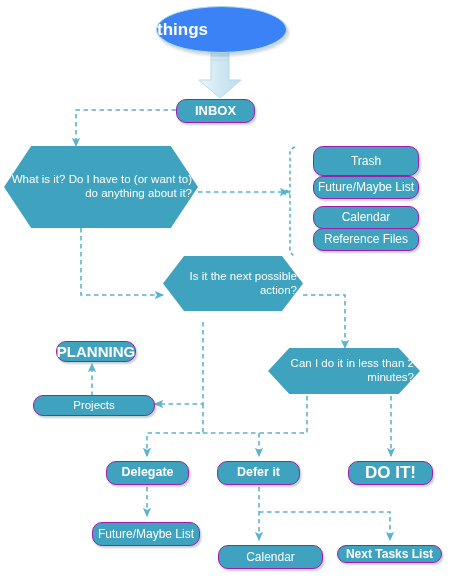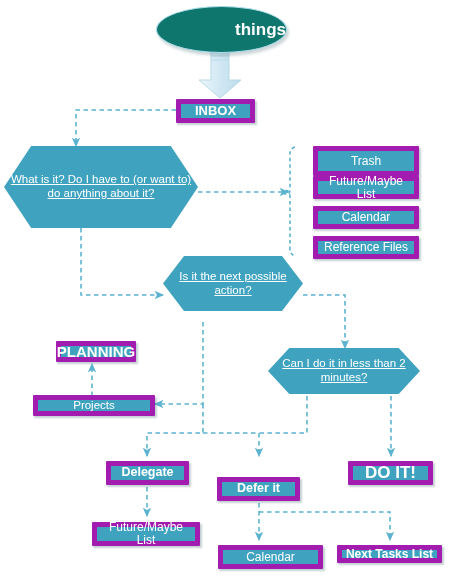--- a/index.html
+++ b/index.html
@@ -11,56 +11,55 @@
     position:relative;
   }
   #stage{position:absolute;left:0;top:0;width:450px;height:579px;}
   svg.layer{position:absolute;left:0;top:0;width:450px;height:579px;pointer-events:none;}
 
   
   .node{
     position:absolute;
     box-sizing:border-box;
     background:#3fa3c0;
-    border:5px solid #a21caf;
+    border:1px solid #a21caf;
     color:#ffffff;
     display:flex;align-items:center;justify-content:center;
     text-align:center;
     line-height:1.05;
     box-shadow:1.5px 2px 2px rgba(90,120,130,.35);
-    border-radius:1px;
+    border-radius:10px;
     z-index:3;
   }
   .node span{display:block;padding:0 3px;}
   .b-bold{font-weight:bold;}
 
   
   .ellipse{
     position:absolute;
-    background:#0f766e;
+    background:#3b82f6;
     border:1px solid #a9dcec;
     border-radius:50%;
     color:#ffffff;
-    display:flex;align-items:center;justify-content:flex-end;
+    display:flex;align-items:center;justify-content:flex-start;
     font-weight:bold;
     box-shadow:2px 3px 3px rgba(90,120,130,.30);
     z-index:3;
   }
 
   
   .hex{
     position:absolute;
     background:#3fa3c0;
     color:#fff;
     display:flex;align-items:center;justify-content:center;
-    text-align:center;
+    text-align:right;
     line-height:1.18;
     z-index:3;
     filter:drop-shadow(2px 2.5px 1.5px rgba(90,120,130,.38));
-    text-decoration:underline;
   }
   .hex span{display:block;padding:0 6px;position:relative;z-index:2;}
 
   
   .fatarrow{
     position:absolute;
     z-index:2;
   }
 </style>
 </head>
@@ -132,21 +131,21 @@
 
   <div class="node" style="left:313px;top:146px;width:106px;height:30px;font-size:12px;">
     <span>Trash</span>
   </div>
   <div class="node" style="left:313px;top:176px;width:106px;height:23px;font-size:12px;">
     <span>Future/Maybe List</span>
   </div>
   <div class="node" style="left:313px;top:206px;width:106px;height:23px;font-size:12px;">
     <span>Calendar</span>
   </div>
-  <div class="node" style="left:313px;top:236px;width:106px;height:23px;font-size:12px;">
+  <div class="node" style="left:313px;top:228px;width:106px;height:23px;font-size:12px;">
     <span>Reference Files</span>
   </div>
 
   <div class="hex" style="left:163px;top:256px;width:140px;height:55px;font-size:11.5px;
               clip-path:polygon(15% 0%, 85% 0%, 100% 50%, 85% 100%, 15% 100%, 0% 50%);">
     <span>Is it the next possible action?</span>
   </div>
 
   <div class="hex" style="left:268px;top:348px;width:152px;height:46px;font-size:11.5px;
               clip-path:polygon(14% 0%, 86% 0%, 100% 50%, 86% 100%, 14% 100%, 0% 50%);">
@@ -156,21 +155,21 @@
   <div class="node b-bold" style="left:56px;top:341px;width:80px;height:21px;font-size:15px;">
     <span>PLANNING</span>
   </div>
   <div class="node" style="left:33px;top:395px;width:122px;height:21px;font-size:11.5px;">
     <span>Projects</span>
   </div>
 
   <div class="node b-bold" style="left:106px;top:461px;width:83px;height:24px;font-size:12.5px;">
     <span>Delegate</span>
   </div>
-  <div class="node b-bold" style="left:217px;top:461px;width:83px;height:24px;font-size:12.5px;margin-top:16px;">
+  <div class="node b-bold" style="left:217px;top:461px;width:83px;height:24px;font-size:12.5px;">
     <span>Defer it</span>
   </div>
   <div class="node b-bold" style="left:348px;top:461px;width:85px;height:24px;font-size:17px;">
     <span>DO IT!</span>
   </div>
 
   <div class="node" style="left:92px;top:522px;width:108px;height:24px;font-size:12px;">
     <span>Future/Maybe List</span>
   </div>
   <div class="node" style="left:218px;top:545px;width:105px;height:24px;font-size:12px;">

